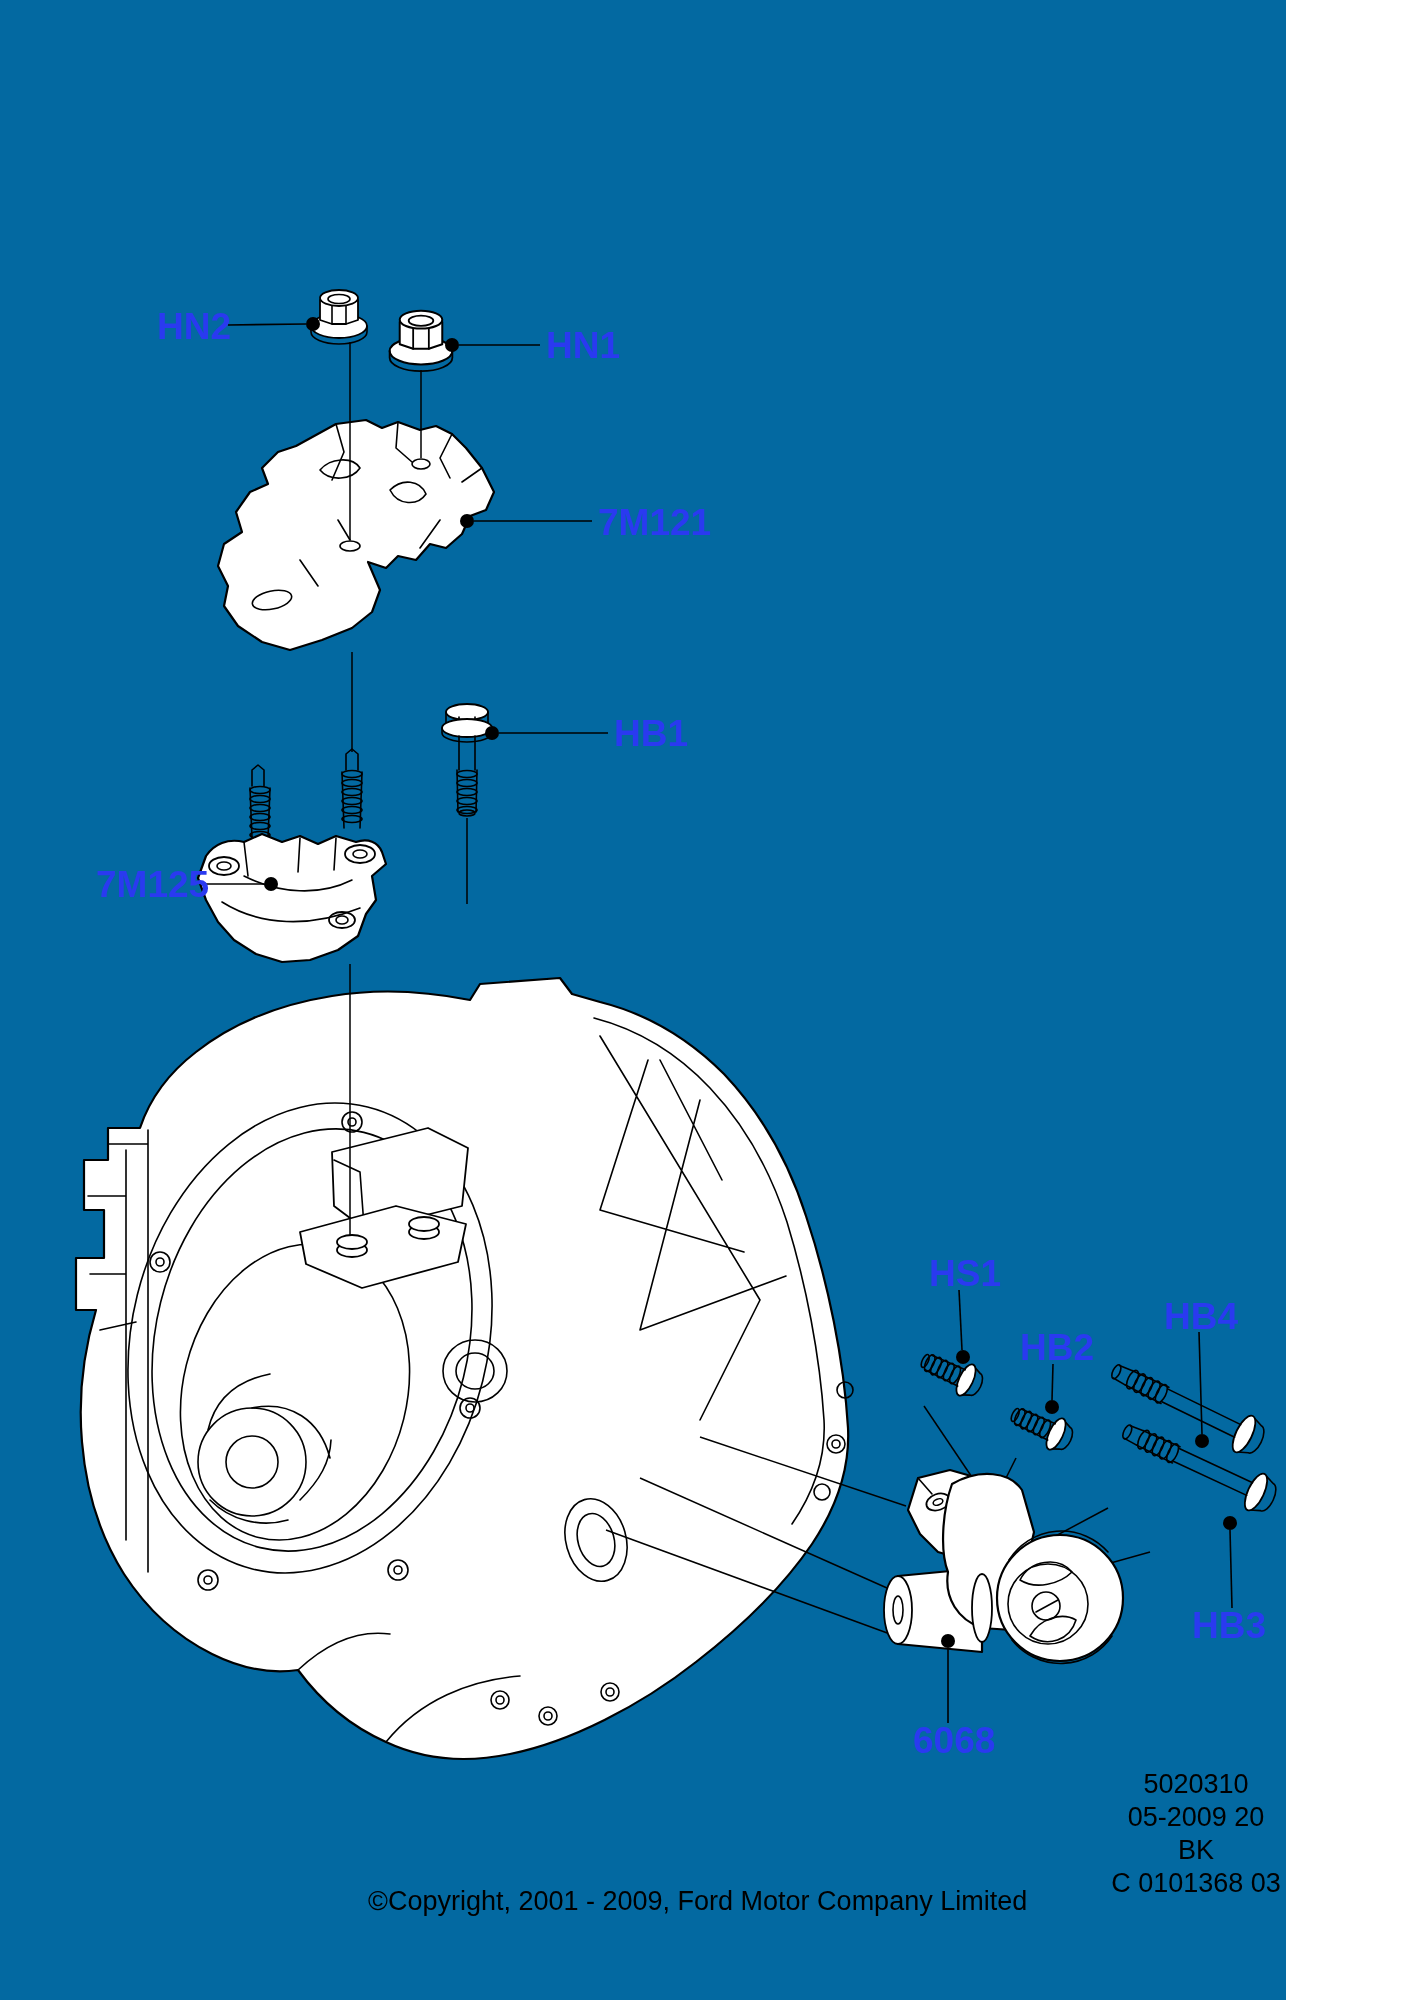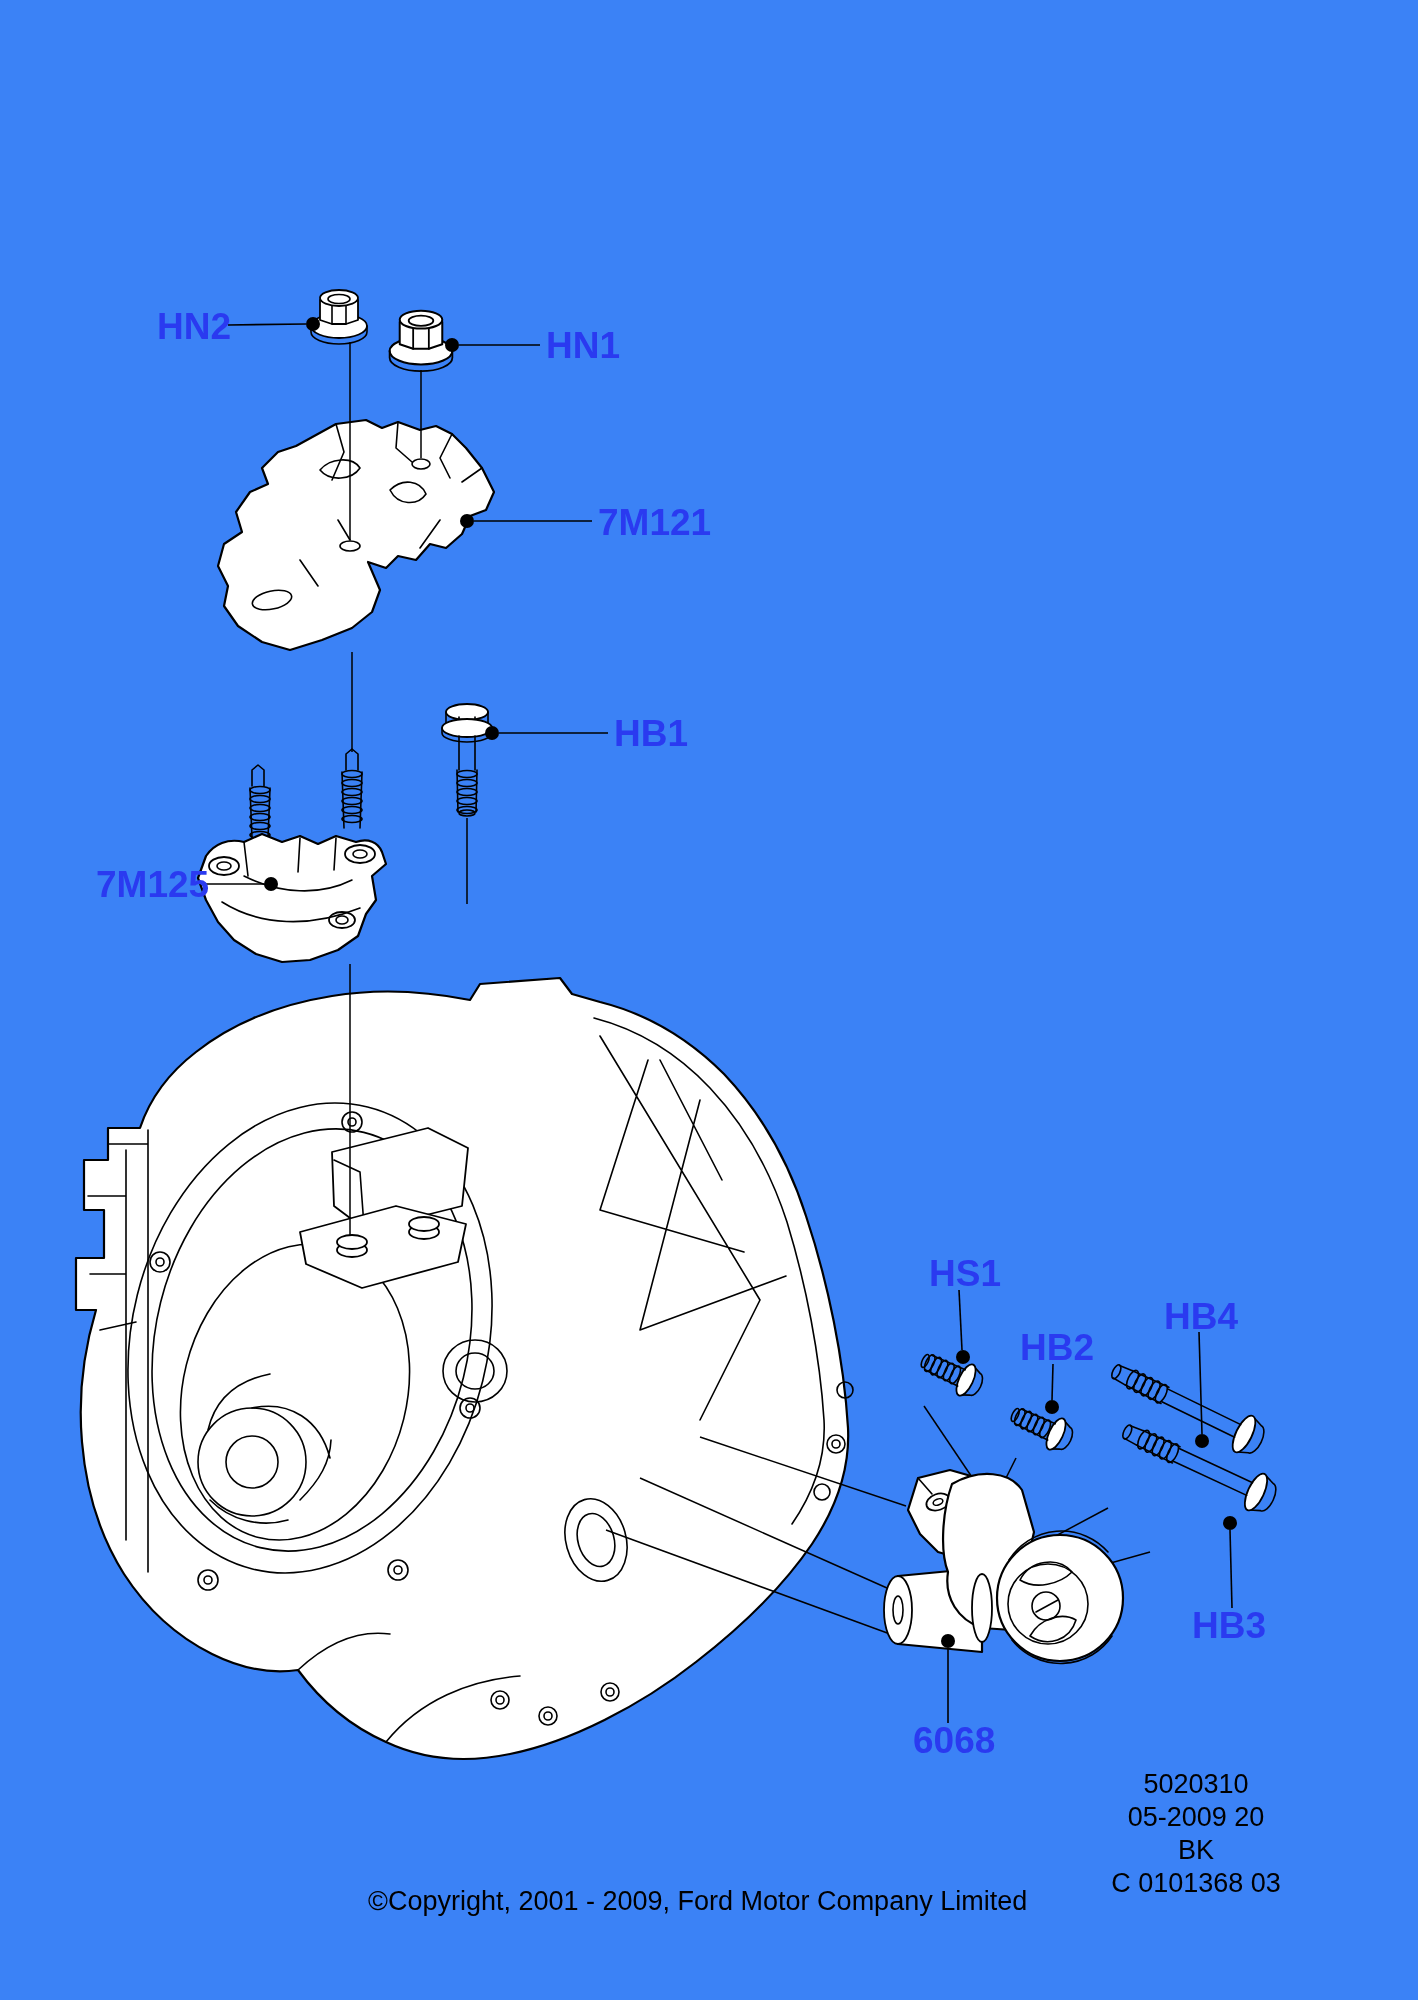--- a/index.html
+++ b/index.html
@@ -1,16 +1,16 @@
 <!DOCTYPE html>
 <html><head>
 <meta charset="utf-8">
 <style>
   html,body{margin:0;padding:0;background:#ffffff;}
-  #stage{position:relative;width:1418px;height:2000px;background:#3b82f6;overflow:hidden;
+  #stage{position:relative;width:1286px;height:2000px;background:#0369a1;overflow:hidden;
          font-family:"Liberation Sans", sans-serif;}
   svg{position:absolute;left:0;top:0;}
   .outline{fill:#ffffff;stroke:#000000;stroke-width:2.2;stroke-linejoin:round;stroke-linecap:round;}
   .detail{fill:none;stroke:#000000;stroke-width:1.6;stroke-linejoin:round;stroke-linecap:round;}
   .wdetail{fill:#ffffff;stroke:#000000;stroke-width:1.8;stroke-linejoin:round;stroke-linecap:round;}
   .guide{fill:none;stroke:#000000;stroke-width:1.5;}
   .leader{fill:none;stroke:#000000;stroke-width:1.6;}
   .dot{fill:#000000;stroke:none;}
   .plabel{font-family:"Liberation Sans", sans-serif;font-weight:bold;font-size:37px;}
   .ftext{font-family:"Liberation Sans", sans-serif;font-size:27px;}

